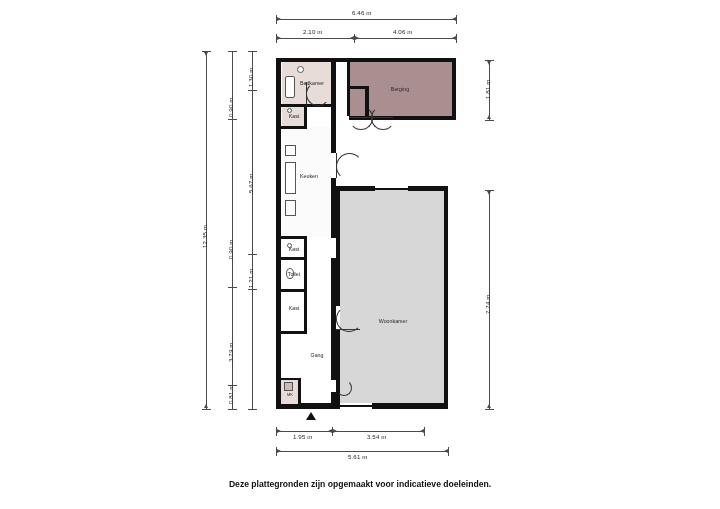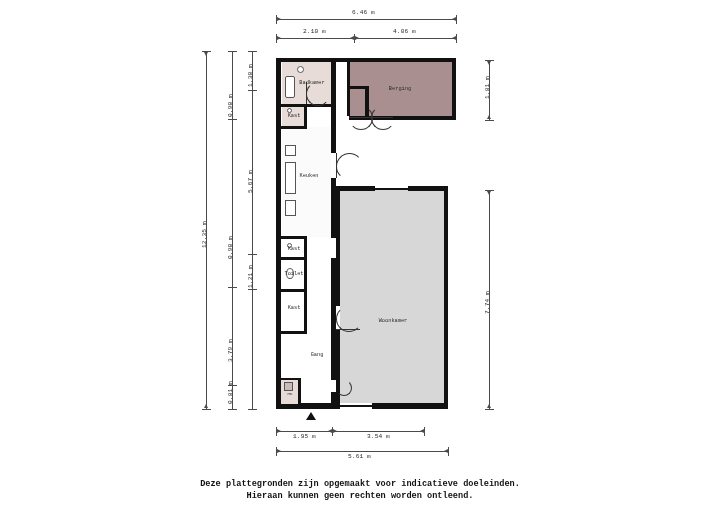--- a/index.html
+++ b/index.html
@@ -11,21 +11,20 @@
     height: 509px;
     background: #ffffff;
     font-family: "Liberation Sans", sans-serif;
     color: #1a1a1a;
     overflow: hidden;
   }
   #page {
     position: relative;
     width: 720px;
     height: 509px;
-    font-family: Liberation Mono, monospace;
   }
   .dim {
     position: absolute;
     font-size: 6.2px;
     color: #2b2b2b;
     white-space: nowrap;
     letter-spacing: 0.1px;
   }
   .dim.vert {
     transform-origin: left top;
@@ -304,15 +303,14 @@
   <div class="room-label" style="left:283px; top:246px; width:22px;">Kast</div>
   <div class="room-label" style="left:283px; top:271px; width:22px;">Toilet</div>
   <div class="room-label" style="left:283px; top:305px; width:22px;">Kast</div>
   <div class="room-label" style="left:368px; top:318px; width:50px;">Woonkamer</div>
   <div class="room-label" style="left:305px; top:352px; width:24px;">Gang</div>
   <div class="room-label" style="left:282px; top:392px; width:16px; font-size:4px;">MK</div>
 
   <div class="entry-marker" style="left:306px; top:412px;"></div>
 
   <div class="footer" style="top:478px;">Deze plattegronden zijn opgemaakt voor indicatieve doeleinden.</div>
-  <div class="footer" style="top:490px;">Hieraan kunnen geen rechten worden ontleend.</div>
 
 </div>
 
 </body></html>

